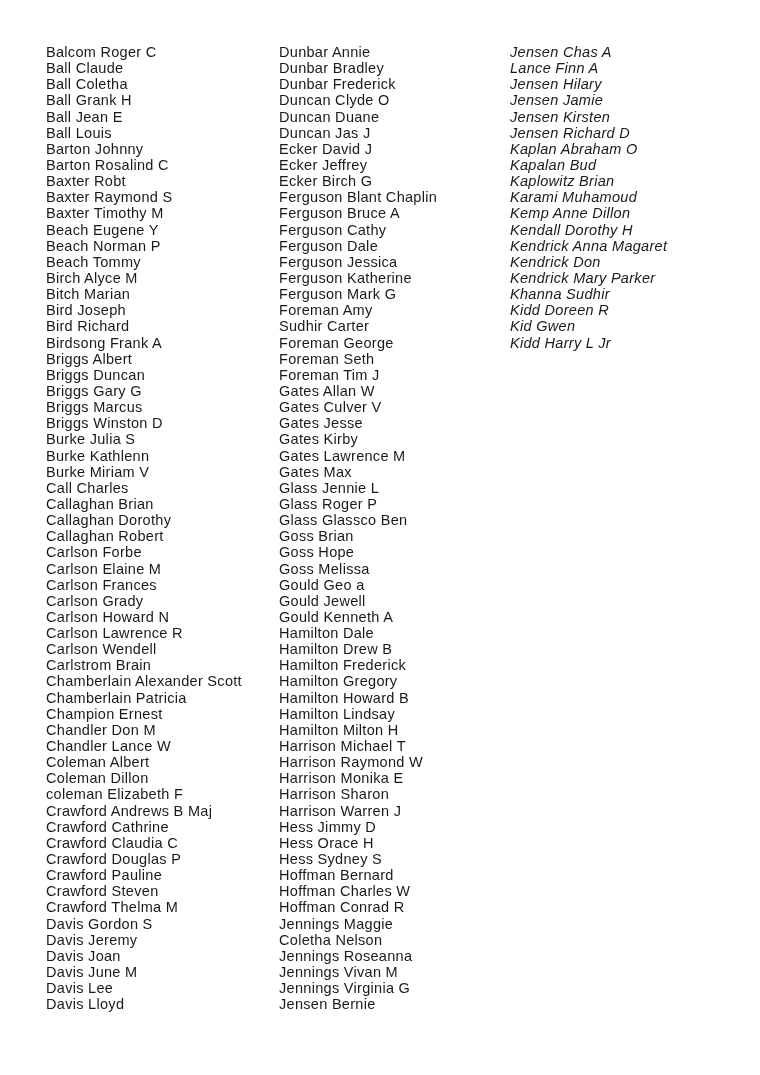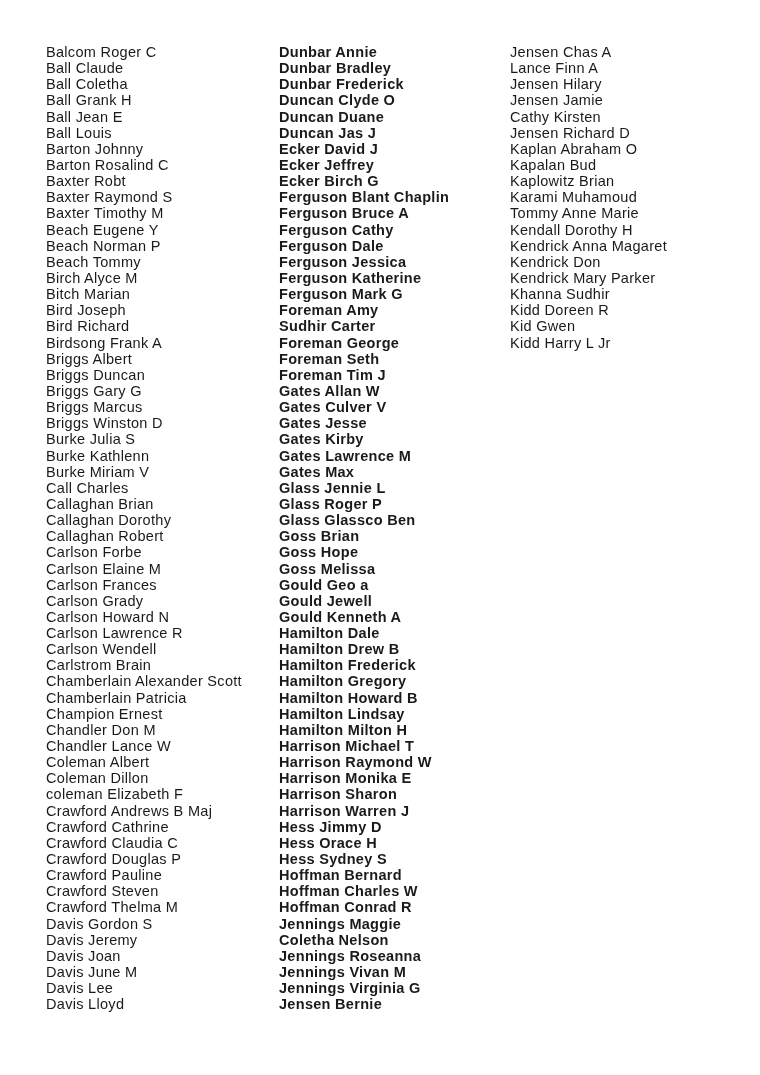--- a/index.html
+++ b/index.html
@@ -22,22 +22,22 @@
   .name-col {
     position: absolute;
     top: 44px;
     font-size: 14.5px;
     line-height: 16.15px;
     letter-spacing: 0.3px;
     color: var(--text-color, #1a1a1a);
     white-space: nowrap;
   }
   .name-col-1 { left: 46px; }
-  .name-col-2 { left: 279px; font-weight: bold; }
-  .name-col-3 { left: 510px; }
+  .name-col-2 { left: 279px; }
+  .name-col-3 { left: 510px; font-style: italic; }
   .name-item {
     height: 16.15px;
   }
 </style>
 </head>
 <body>
 
 <div class="page">
   <div class="name-col name-col-1">
       <div class="name-item">Balcom Roger C</div>
@@ -161,27 +161,27 @@
       <div class="name-item">Jennings Roseanna</div>
       <div class="name-item">Jennings Vivan M</div>
       <div class="name-item">Jennings Virginia G</div>
       <div class="name-item">Jensen Bernie</div>
     </div>
   <div class="name-col name-col-3">
       <div class="name-item">Jensen Chas A</div>
       <div class="name-item">Lance Finn A</div>
       <div class="name-item">Jensen Hilary</div>
       <div class="name-item">Jensen Jamie</div>
-      <div class="name-item">Cathy Kirsten</div>
+      <div class="name-item">Jensen Kirsten</div>
       <div class="name-item">Jensen Richard D</div>
       <div class="name-item">Kaplan Abraham O</div>
       <div class="name-item">Kapalan Bud</div>
       <div class="name-item">Kaplowitz Brian</div>
       <div class="name-item">Karami Muhamoud</div>
-      <div class="name-item">Tommy Anne Marie</div>
+      <div class="name-item">Kemp Anne Dillon</div>
       <div class="name-item">Kendall Dorothy H</div>
       <div class="name-item">Kendrick Anna Magaret</div>
       <div class="name-item">Kendrick Don</div>
       <div class="name-item">Kendrick Mary Parker</div>
       <div class="name-item">Khanna Sudhir</div>
       <div class="name-item">Kidd Doreen R</div>
       <div class="name-item">Kid Gwen</div>
       <div class="name-item">Kidd Harry L Jr</div>
     </div>
 </div>

